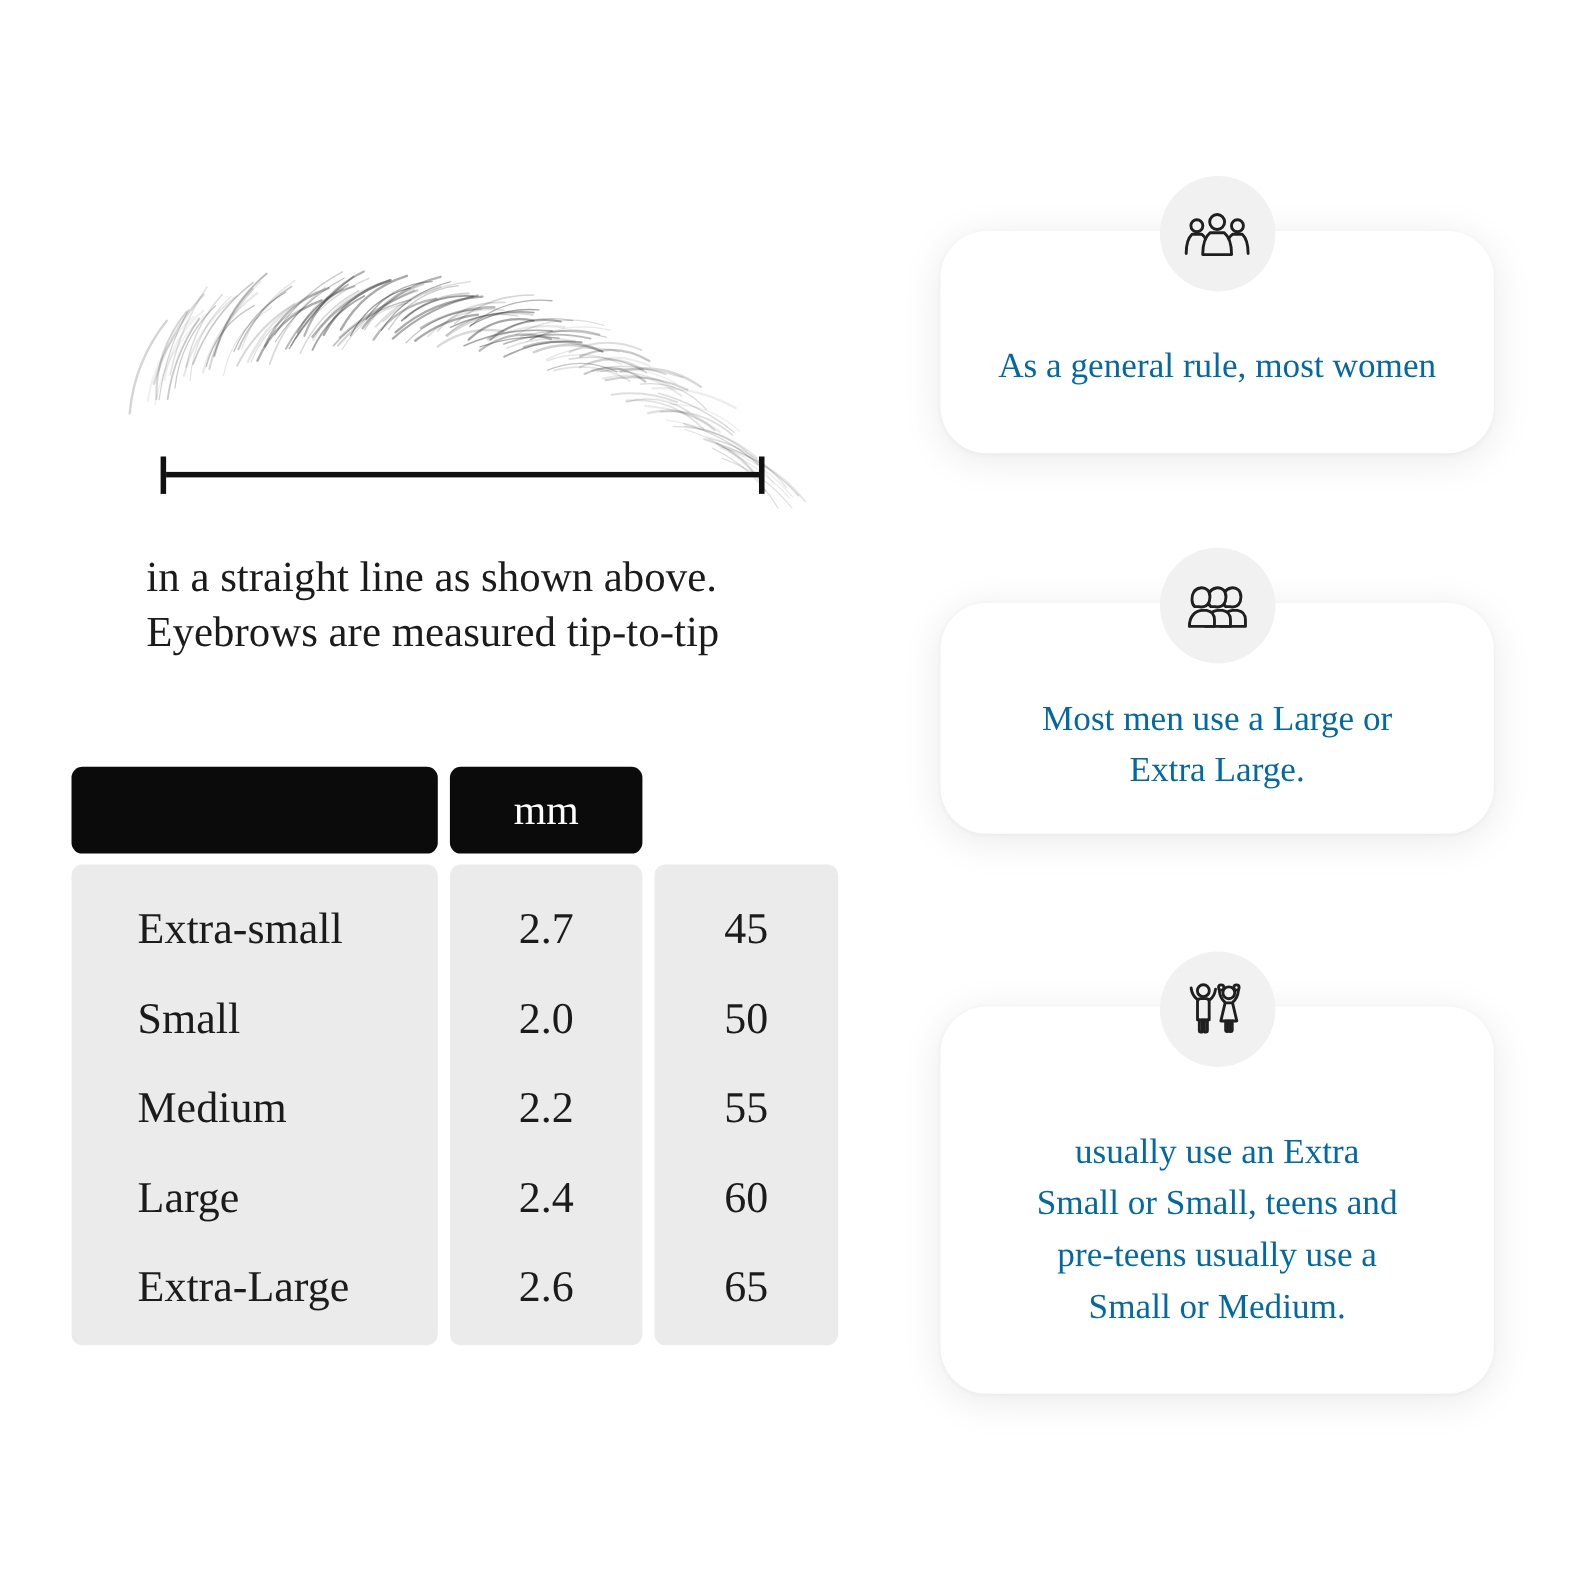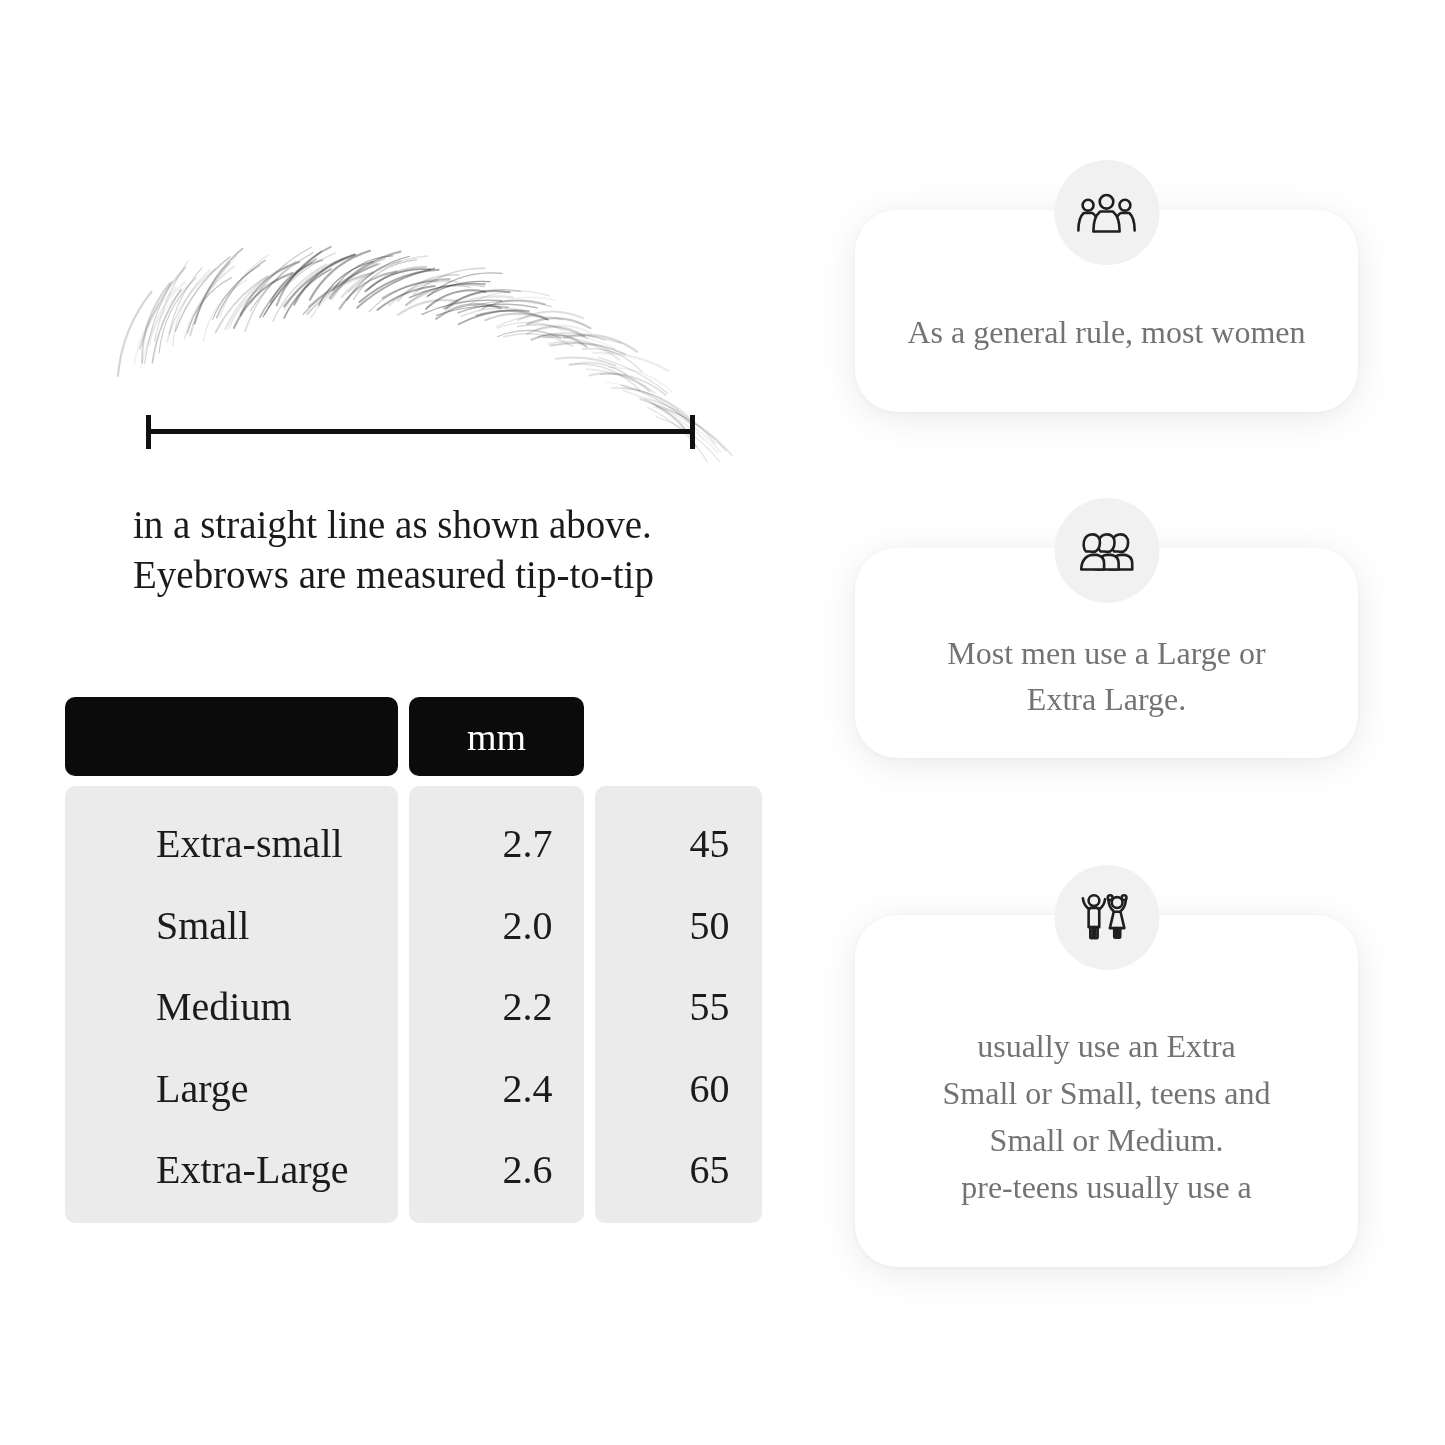--- a/index.html
+++ b/index.html
@@ -32,42 +32,42 @@
   .th{
     background:var(--table-header-bg);border-radius:10px;height:79px;
     display:flex;align-items:center;justify-content:center;
     color:var(--table-header-text);font-size:38px;
   }
   .tbody{position:relative;margin-top:10px;height:437px;}
   .col-bg{position:absolute;top:0;bottom:0;background:var(--table-body-bg);border-radius:10px;}
   .col-bg.c1{left:0;width:333px;}
   .col-bg.c2{left:344px;width:175px;}
   .col-bg.c3{left:530px;width:167px;}
-  .rows{position:absolute;left:0;top:0;right:0;bottom:0;padding-top:17px;display:flex;flex-direction:column;margin-left:31px;}
+  .rows{position:absolute;left:0;top:0;right:0;bottom:0;padding-top:17px;display:flex;flex-direction:column;}
   .trow{flex:0 0 81.5px;display:grid;grid-template-columns:333px 175px 167px;column-gap:11px;align-items:center;font-size:40px;}
   .trow .size{padding-left:60px;text-align:left;}
   .trow .num{text-align:center;}
 
   
   .card{
     position:absolute;left:855px;width:503px;background:var(--card-bg);border-radius:42px;
     box-shadow:0 6px 38px rgba(0,0,0,0.085),0 1px 5px rgba(0,0,0,0.04);
   }
   .card-1{top:210px;height:202px;}
   .card-2{top:548px;height:210px;}
   .card-3{top:915px;height:352px;}
   .icon-circle{
     position:absolute;left:50%;top:-50px;transform:translateX(-50%);
     width:105px;height:105px;border-radius:50%;background:var(--icon-circle-bg);
     display:flex;align-items:center;justify-content:center;
   }
   .card-text{
     position:absolute;left:0;right:0;top:0;bottom:0;
     display:flex;flex-direction:column;align-items:center;justify-content:center;
-    text-align:center;font-size:32px;line-height:46px;color:#737373;
+    text-align:center;font-size:32px;line-height:46px;color:#0369a1;
   }
   .card-1 .card-text{padding-top:42px;}
   .card-2 .card-text{padding-top:46px;}
   .card-3 .card-text{padding-top:52px;line-height:47px;}
   .icon{width:66px;height:56px;}
   .icon path,.icon circle{stroke:var(--icon-stroke);fill:none;stroke-width:2.7;stroke-linecap:round;stroke-linejoin:round;}
   .icon .fillbg{fill:var(--icon-circle-bg);}
 </style>
 </head>
 <body>
@@ -303,16 +303,16 @@
       <path d="M34,11 C34.5,15.5 36,19 39,21.5"></path>
       <path d="M52,11 C51.5,15.5 50,19 47,21.5"></path>
       <path d="M39.5,22.5 L46.5,22.5 L50.5,39.5 L35.5,39.5 Z"></path>
       <path d="M40,39.5 L40,48.5 Q40,49.5 41,49.5 L42.2,49.5 L42.2,39.5"></path>
       <path d="M43.9,39.5 L43.9,49.5 L45.2,49.5 Q46.2,49.5 46.2,48.5 L46.2,39.5"></path>
     </svg>
   </div>
   <div class="card-text">
     <span>usually use an Extra</span>
     <span>Small or Small, teens and</span>
+    <span>pre-teens usually use a</span>
     <span>Small or Medium.</span>
-    <span>pre-teens usually use a</span>
   </div>
 </div>
 
 </body></html>

